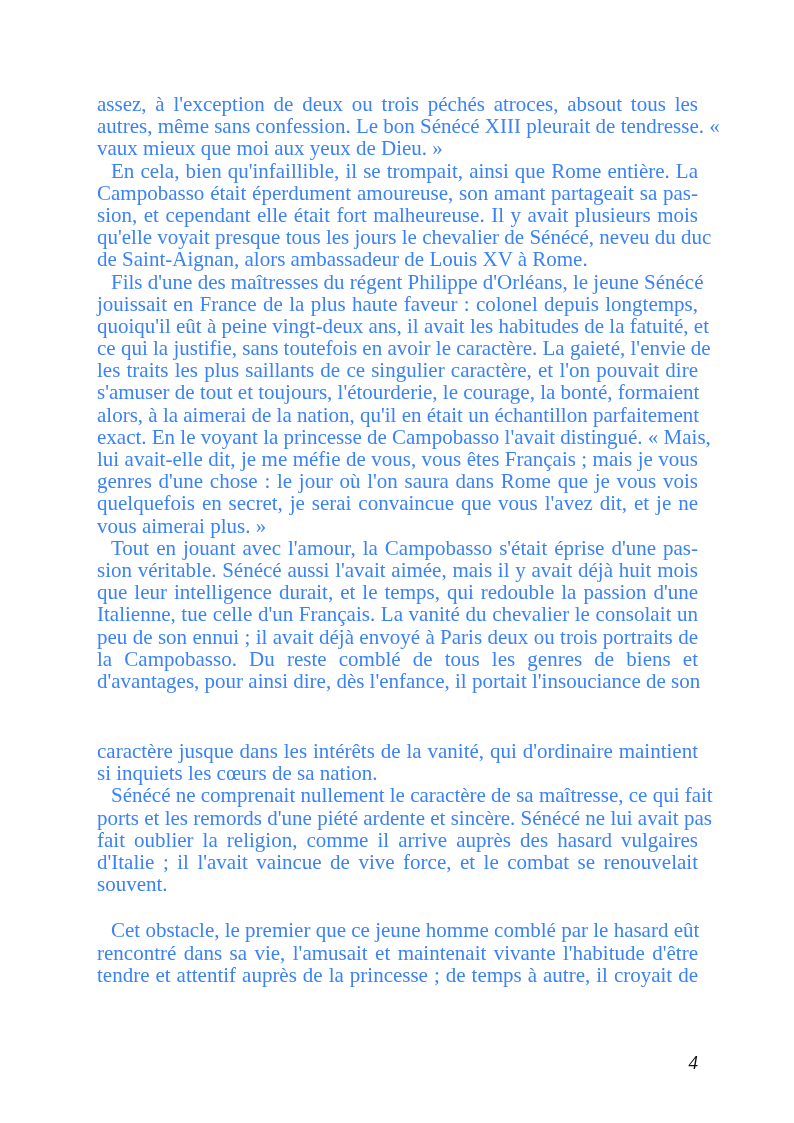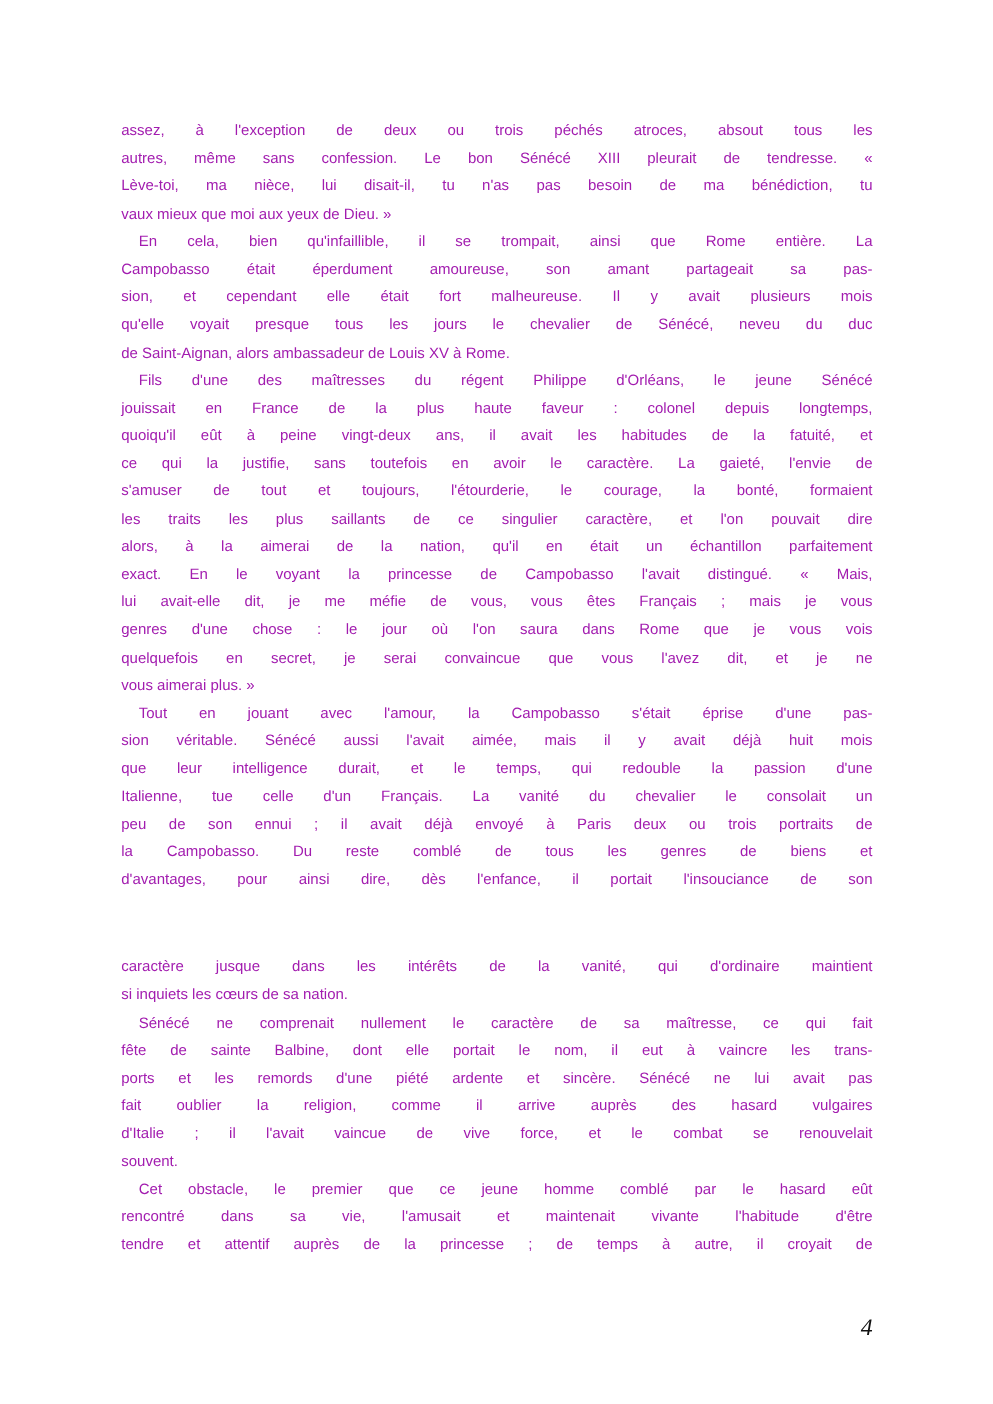--- a/index.html
+++ b/index.html
@@ -2,24 +2,24 @@
 <html><head>
 <meta charset="utf-8">
 <style>
   html, body { margin: 0; padding: 0; background: #ffffff; }
   body { width: 794px; height: 1123px; position: relative; overflow: hidden; }
   .page {
     position: absolute;
     left: 97px;
     top: 93px;
     width: 601px;
-    font-family: Liberation Sans, sans-serif;
-    font-size: 12px;
+    font-family: Liberation Serif, serif;
+    font-size: 21px;
     line-height: 22.2px;
-    color: #a21caf;
+    color: #3b82f6;
     text-align: justify;
     hyphens: manual;
   }
   .line {
     display: block;
     white-space: nowrap;
     text-align: justify;
     text-align-last: justify;
     height: 22.2px;
   }
@@ -37,53 +37,51 @@
     color: #111111;
   }
 </style>
 </head>
 <body>
 
 <div class="page">
   <div id="body-text">
       <span class="line" style="white-space: nowrap; word-spacing: 0px;">assez, à l'exception de deux ou trois péchés atroces, absout tous les</span>
       <span class="line" style="white-space: nowrap; word-spacing: 0px;">autres, même sans confession. Le bon Sénécé XIII pleurait de tendresse. «</span>
-      <span class="line" style="white-space: nowrap; word-spacing: 0px;">Lève-toi, ma nièce, lui disait-il, tu n'as pas besoin de ma bénédiction, tu</span>
       <span class="line last" style="white-space: nowrap;">vaux mieux que moi aux yeux de Dieu. »</span>
       <span class="line indent" style="white-space: nowrap; word-spacing: 0px;">En cela, bien qu'infaillible, il se trompait, ainsi que Rome entière. La</span>
       <span class="line" style="white-space: nowrap; word-spacing: 0px;">Campobasso était éperdument amoureuse, son amant partageait sa pas-</span>
       <span class="line" style="white-space: nowrap; word-spacing: 0px;">sion, et cependant elle était fort malheureuse. Il y avait plusieurs mois</span>
       <span class="line" style="white-space: nowrap; word-spacing: 0px;">qu'elle voyait presque tous les jours le chevalier de Sénécé, neveu du duc</span>
       <span class="line last" style="white-space: nowrap;">de Saint-Aignan, alors ambassadeur de Louis XV à Rome.</span>
       <span class="line indent" style="white-space: nowrap; word-spacing: 0px;">Fils d'une des maîtresses du régent Philippe d'Orléans, le jeune Sénécé</span>
       <span class="line" style="white-space: nowrap; word-spacing: 0px;">jouissait en France de la plus haute faveur : colonel depuis longtemps,</span>
       <span class="line" style="white-space: nowrap; word-spacing: 0px;">quoiqu'il eût à peine vingt-deux ans, il avait les habitudes de la fatuité, et</span>
       <span class="line" style="white-space: nowrap; word-spacing: 0px;">ce qui la justifie, sans toutefois en avoir le caractère. La gaieté, l'envie de</span>
+      <span class="line" style="white-space: nowrap; word-spacing: 0px;">les traits les plus saillants de ce singulier caractère, et l'on pouvait dire</span>
       <span class="line" style="white-space: nowrap; word-spacing: 0px;">s'amuser de tout et toujours, l'étourderie, le courage, la bonté, formaient</span>
-      <span class="line" style="white-space: nowrap; word-spacing: 0px;">les traits les plus saillants de ce singulier caractère, et l'on pouvait dire</span>
       <span class="line" style="white-space: nowrap; word-spacing: 0px;">alors, à la aimerai de la nation, qu'il en était un échantillon parfaitement</span>
       <span class="line" style="white-space: nowrap; word-spacing: 0px;">exact. En le voyant la princesse de Campobasso l'avait distingué. « Mais,</span>
       <span class="line" style="white-space: nowrap; word-spacing: 0px;">lui avait-elle dit, je me méfie de vous, vous êtes Français ; mais je vous</span>
       <span class="line" style="white-space: nowrap; word-spacing: 0px;">genres d'une chose : le jour où l'on saura dans Rome que je vous vois</span>
       <span class="line" style="white-space: nowrap; word-spacing: 0px;">quelquefois en secret, je serai convaincue que vous l'avez dit, et je ne</span>
       <span class="line last" style="white-space: nowrap;">vous aimerai plus. »</span>
       <span class="line indent" style="white-space: nowrap; word-spacing: 0px;">Tout en jouant avec l'amour, la Campobasso s'était éprise d'une pas-</span>
       <span class="line" style="white-space: nowrap; word-spacing: 0px;">sion véritable. Sénécé aussi l'avait aimée, mais il y avait déjà huit mois</span>
       <span class="line" style="white-space: nowrap; word-spacing: 0px;">que leur intelligence durait, et le temps, qui redouble la passion d'une</span>
       <span class="line" style="white-space: nowrap; word-spacing: 0px;">Italienne, tue celle d'un Français. La vanité du chevalier le consolait un</span>
       <span class="line" style="white-space: nowrap; word-spacing: 0px;">peu de son ennui ; il avait déjà envoyé à Paris deux ou trois portraits de</span>
       <span class="line" style="white-space: nowrap; word-spacing: 0px;">la Campobasso. Du reste comblé de tous les genres de biens et</span>
       <span class="line" style="white-space: nowrap; word-spacing: 0px;">d'avantages, pour ainsi dire, dès l'enfance, il portait l'insouciance de son</span>
       <span class="line" style="white-space: nowrap; word-spacing: 0px; margin-top: 48px;">caractère jusque dans les intérêts de la vanité, qui d'ordinaire maintient</span>
       <span class="line last" style="white-space: nowrap;">si inquiets les cœurs de sa nation.</span>
       <span class="line indent" style="white-space: nowrap; word-spacing: 0px;">Sénécé ne comprenait nullement le caractère de sa maîtresse, ce qui fait</span>
-      <span class="line" style="white-space: nowrap; word-spacing: 0px;">fête de sainte Balbine, dont elle portait le nom, il eut à vaincre les trans-</span>
       <span class="line" style="white-space: nowrap; word-spacing: 0px;">ports et les remords d'une piété ardente et sincère. Sénécé ne lui avait pas</span>
       <span class="line" style="white-space: nowrap; word-spacing: 0px;">fait oublier la religion, comme il arrive auprès des hasard vulgaires</span>
       <span class="line" style="white-space: nowrap; word-spacing: 0px;">d'Italie ; il l'avait vaincue de vive force, et le combat se renouvelait</span>
       <span class="line last" style="white-space: nowrap;">souvent.</span>
-      <span class="line indent" style="white-space: nowrap; word-spacing: 0px;">Cet obstacle, le premier que ce jeune homme comblé par le hasard eût</span>
+      <span class="line indent" style="white-space: nowrap; word-spacing: 0px; margin-top: 24px;">Cet obstacle, le premier que ce jeune homme comblé par le hasard eût</span>
       <span class="line" style="white-space: nowrap; word-spacing: 0px;">rencontré dans sa vie, l'amusait et maintenait vivante l'habitude d'être</span>
       <span class="line" style="white-space: nowrap; word-spacing: 0px;">tendre et attentif auprès de la princesse ; de temps à autre, il croyait de</span>
     </div>
 </div>
 
 <div class="page-number">4</div>
 
 </body></html>

